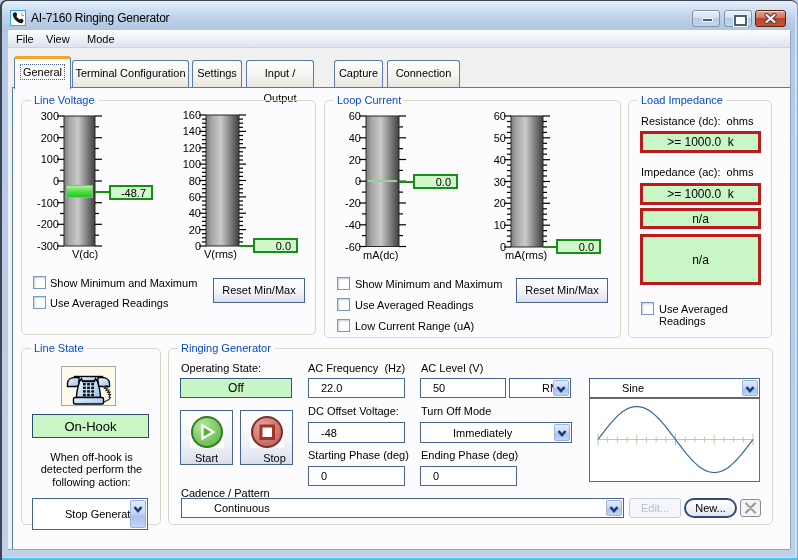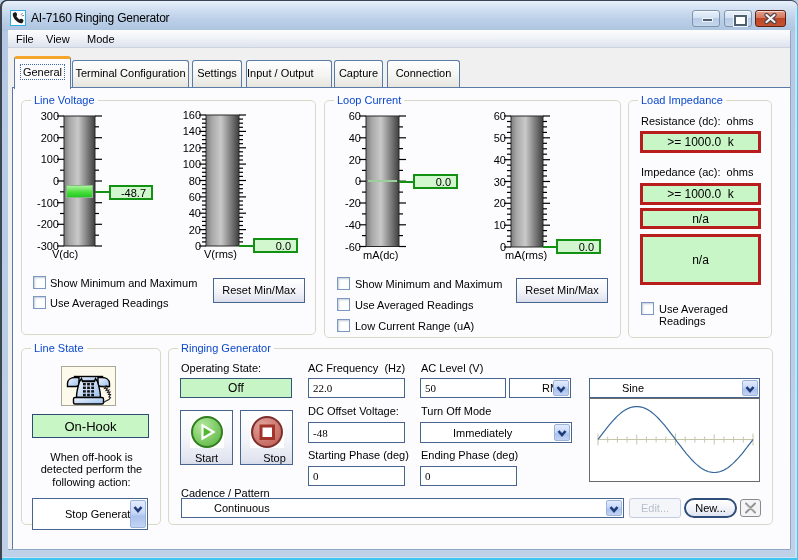--- a/index.html
+++ b/index.html
@@ -2,21 +2,21 @@
 <html><head><meta charset="utf-8"><style>
 * { margin:0; padding:0; box-sizing:border-box; }
 html,body { width:798px; height:560px; overflow:hidden; }
 body { font-family:"Liberation Sans", sans-serif; position:relative; background:#b9cde6; }
 .abs { position:absolute; }
 .lbl { position:absolute; font-size:11px; color:#000; white-space:nowrap; }
 .grp { position:absolute; border:1px solid #d9d9c8; border-radius:5px; }
 .grp > span { position:absolute; top:-7px; left:9px; background:#fcfcfe; padding:0 3px; font-size:11px; color:#0a48cc; white-space:nowrap; }
 .cb { position:absolute; width:13px; height:13px; background:#fff; border:1px solid #7b99c0; box-shadow:inset 1px 1px 2px rgba(120,140,170,.45); }
 .btn { position:absolute; border:1px solid #47658f; border-radius:0; background:linear-gradient(180deg,#ffffff 0%,#f3f4f9 55%,#e2e5f0 90%,#d8dcea 100%); font-size:11px; color:#000; text-align:center; }
-.inp { position:absolute; background:#fff; border:1px solid #47658f; font-size:11px; color:#000; padding-left:4px; display:flex; align-items:center;font-family:Liberation Serif, serif; }
+.inp { position:absolute; background:#fff; border:1px solid #47658f; font-size:11px; color:#000; padding-left:12px; display:flex; align-items:center; }
 .cmb { position:absolute; background:#fff; border:1px solid #47658f; font-size:11px; color:#000; }
 .cmb > i { position:absolute; left:4px; top:50%; transform:translateY(-50%); font-style:normal; white-space:nowrap;margin-left:28px; }
 .arrow { position:absolute; right:1px; top:1px; bottom:1px; width:16px; border:1px solid #9cb3da; border-radius:2px; background:linear-gradient(180deg,#e3ecfd 0%,#c8d8f8 45%,#abc2ee 60%,#c3d4f4 100%); }
 .vbox { position:absolute; background:#d2f7cf; border:2px solid #139113; font-size:11px; color:#000; display:flex; align-items:center; justify-content:flex-end; padding-right:5px; }
 .gbox { position:absolute; background:#c9f6c6; border:3px solid #b91c1c; display:flex; align-items:center; justify-content:center; font-size:12px; color:#000; }
 </style></head><body>
 
 <div class="abs" style="left:0;top:0;width:798px;height:560px;border-radius:7px 7px 0 0;background:#b9cde6;"></div>
 <div class="abs" style="left:1px;top:1px;width:796px;height:30px;border-radius:6px 6px 0 0;background:linear-gradient(180deg,#e8f0fa 0%,#d3e1f2 25%,#bcd0e8 60%,#adc4e0 100%);"></div>
 <div class="abs" style="left:1px;top:31px;width:7px;height:518px;background:linear-gradient(180deg,#b4c9e3,#bed1e8);"></div>
@@ -48,21 +48,21 @@
     </svg>
   </div>
 <div class="abs" style="left:8px;top:30px;width:782px;height:519px;background:#f0f0f0;"></div>
 <div class="abs" style="left:8px;top:30px;width:782px;height:18px;background:linear-gradient(180deg,#fdfdfe 0%,#f2f4f8 40%,#dde3ef 100%);border-bottom:1px solid #cdd2dd;"></div>
 <div class="lbl" style="left:16px;top:33px;">File</div>
 <div class="lbl" style="left:46px;top:33px;">View</div>
 <div class="lbl" style="left:87px;top:33px;">Mode</div>
 <div class="abs" style="left:12px;top:87px;width:778px;height:462px;background:#fcfcfe;border-left:1px solid #5a7ba6;border-top:1px solid #5a7ba6;"></div>
 <div class="abs" style="left:72px;top:60px;width:117px;height:27px;border:1px solid #5a7ba6;border-bottom:none;border-radius:3px 3px 0 0;background:linear-gradient(180deg,#ffffff 0%,#f4f4f1 55%,#e6e5dd 100%);font-size:11px;color:#000;text-align:center;line-height:25px;">Terminal Configuration</div>
 <div class="abs" style="left:192px;top:60px;width:50px;height:27px;border:1px solid #5a7ba6;border-bottom:none;border-radius:3px 3px 0 0;background:linear-gradient(180deg,#ffffff 0%,#f4f4f1 55%,#e6e5dd 100%);font-size:11px;color:#000;text-align:center;line-height:25px;">Settings</div>
-<div class="abs" style="left:246px;top:60px;width:86px;height:27px;border:1px solid #5a7ba6;border-bottom:none;border-radius:3px 3px 0 0;background:linear-gradient(180deg,#ffffff 0%,#f4f4f1 55%,#e6e5dd 100%);font-size:11px;color:#000;text-align:left;line-height:25px;">Input / Output</div>
+<div class="abs" style="left:246px;top:60px;width:68px;height:27px;border:1px solid #5a7ba6;border-bottom:none;border-radius:3px 3px 0 0;background:linear-gradient(180deg,#ffffff 0%,#f4f4f1 55%,#e6e5dd 100%);font-size:11px;color:#000;text-align:center;line-height:25px;">Input / Output</div>
 <div class="abs" style="left:334px;top:60px;width:49px;height:27px;border:1px solid #5a7ba6;border-bottom:none;border-radius:3px 3px 0 0;background:linear-gradient(180deg,#ffffff 0%,#f4f4f1 55%,#e6e5dd 100%);font-size:11px;color:#000;text-align:center;line-height:25px;">Capture</div>
 <div class="abs" style="left:387px;top:60px;width:73px;height:27px;border:1px solid #5a7ba6;border-bottom:none;border-radius:3px 3px 0 0;background:linear-gradient(180deg,#ffffff 0%,#f4f4f1 55%,#e6e5dd 100%);font-size:11px;color:#000;text-align:center;line-height:25px;">Connection</div>
 <div class="abs" style="left:14px;top:56px;width:57px;height:33px;border:1px solid #5a7ba6;border-bottom:none;border-radius:3px 3px 0 0;background:#fcfcfe;border-top:3px solid #f5a529;"></div>
 <div class="abs" style="left:20px;top:64px;width:45px;height:16px;border:1px dotted #4466aa;font-size:11px;color:#000;text-align:center;line-height:15px;">General</div>
 <div class="grp" style="left:21px;top:100px;width:295px;height:235px;">
     <span>Line Voltage</span>
   </div>
 <div class="grp" style="left:324px;top:100px;width:297px;height:238px;">
     <span>Loop Current</span>
   </div>
@@ -115,21 +115,21 @@
     <text x="25" y="35.7" text-anchor="end" font-size="11" font-family="Liberation Sans, sans-serif" fill="#000">200</text>
     <text x="25" y="57.3" text-anchor="end" font-size="11" font-family="Liberation Sans, sans-serif" fill="#000">100</text>
     <text x="25" y="79.0" text-anchor="end" font-size="11" font-family="Liberation Sans, sans-serif" fill="#000">0</text>
     <text x="25" y="100.7" text-anchor="end" font-size="11" font-family="Liberation Sans, sans-serif" fill="#000">-100</text>
     <text x="25" y="122.3" text-anchor="end" font-size="11" font-family="Liberation Sans, sans-serif" fill="#000">-200</text>
     <text x="25" y="144.0" text-anchor="end" font-size="11" font-family="Liberation Sans, sans-serif" fill="#000">-300</text>
   </svg>
 <div class="abs" style="left:66px;top:185px;width:27px;height:13px;background:linear-gradient(180deg,#aef2a0 0%,#4ade3c 55%,#23c823 100%);border:1px solid #88b888;"></div>
 <div class="abs" style="left:95px;top:191px;width:14px;height:2px;background:#139113;"></div>
 <div class="vbox" style="left:109px;top:185px;width:44px;height:15px;">-48.7</div>
-<div class="lbl" style="left:52px;top:248px;">V(dc)</div>
+<div class="lbl" style="left:72px;top:248px;">V(dc)</div>
 <svg style="position:absolute;left:176px;top:105px;overflow:visible" width="73" height="161">
     <defs>
       <linearGradient id="g176" x1="0" y1="0" x2="1" y2="0">
         <stop offset="0" stop-color="#7d7d7d"></stop>
         <stop offset="0.18" stop-color="#a8a8a8"></stop>
         <stop offset="0.45" stop-color="#c9c9c9"></stop>
         <stop offset="1" stop-color="#3f3f3f"></stop>
       </linearGradient>
     </defs>
     <rect x="30" y="10" width="33" height="131" fill="url(#g176)" stroke="#2a2a2a" stroke-width="1"></rect>

